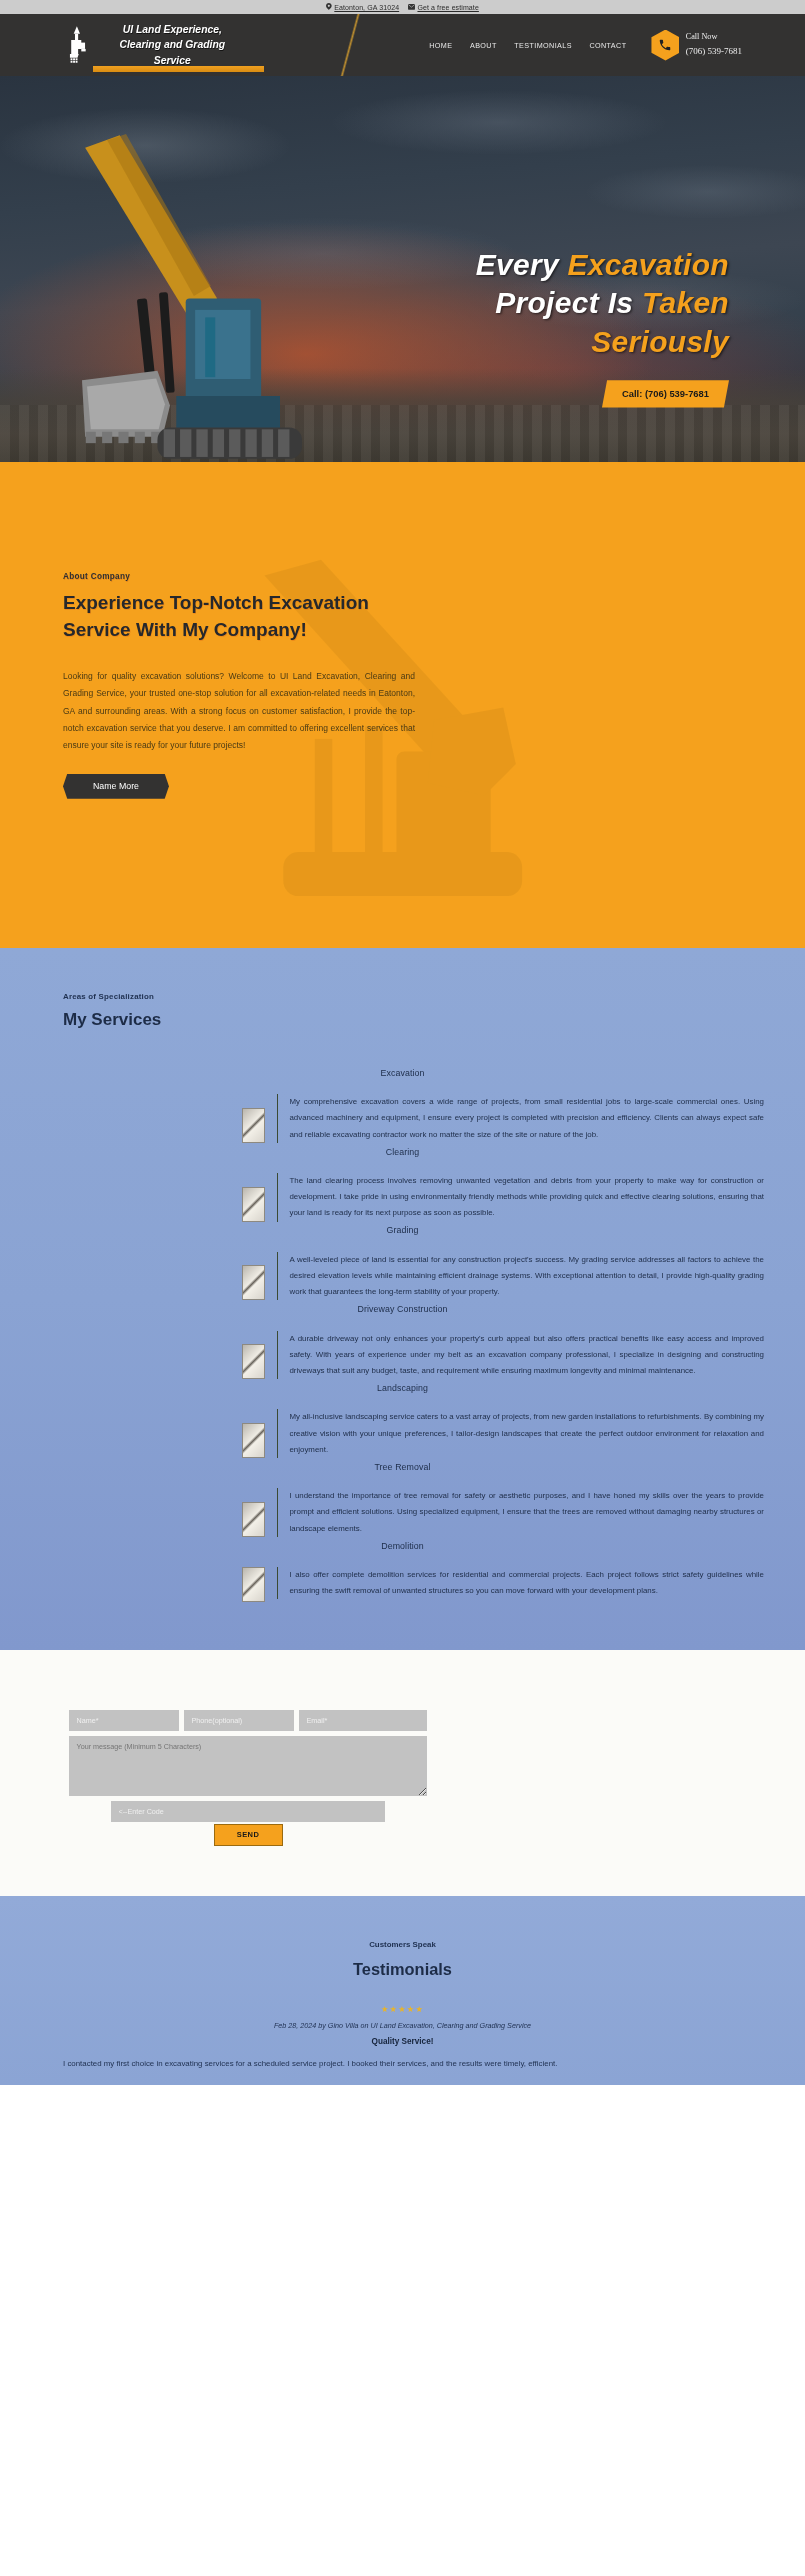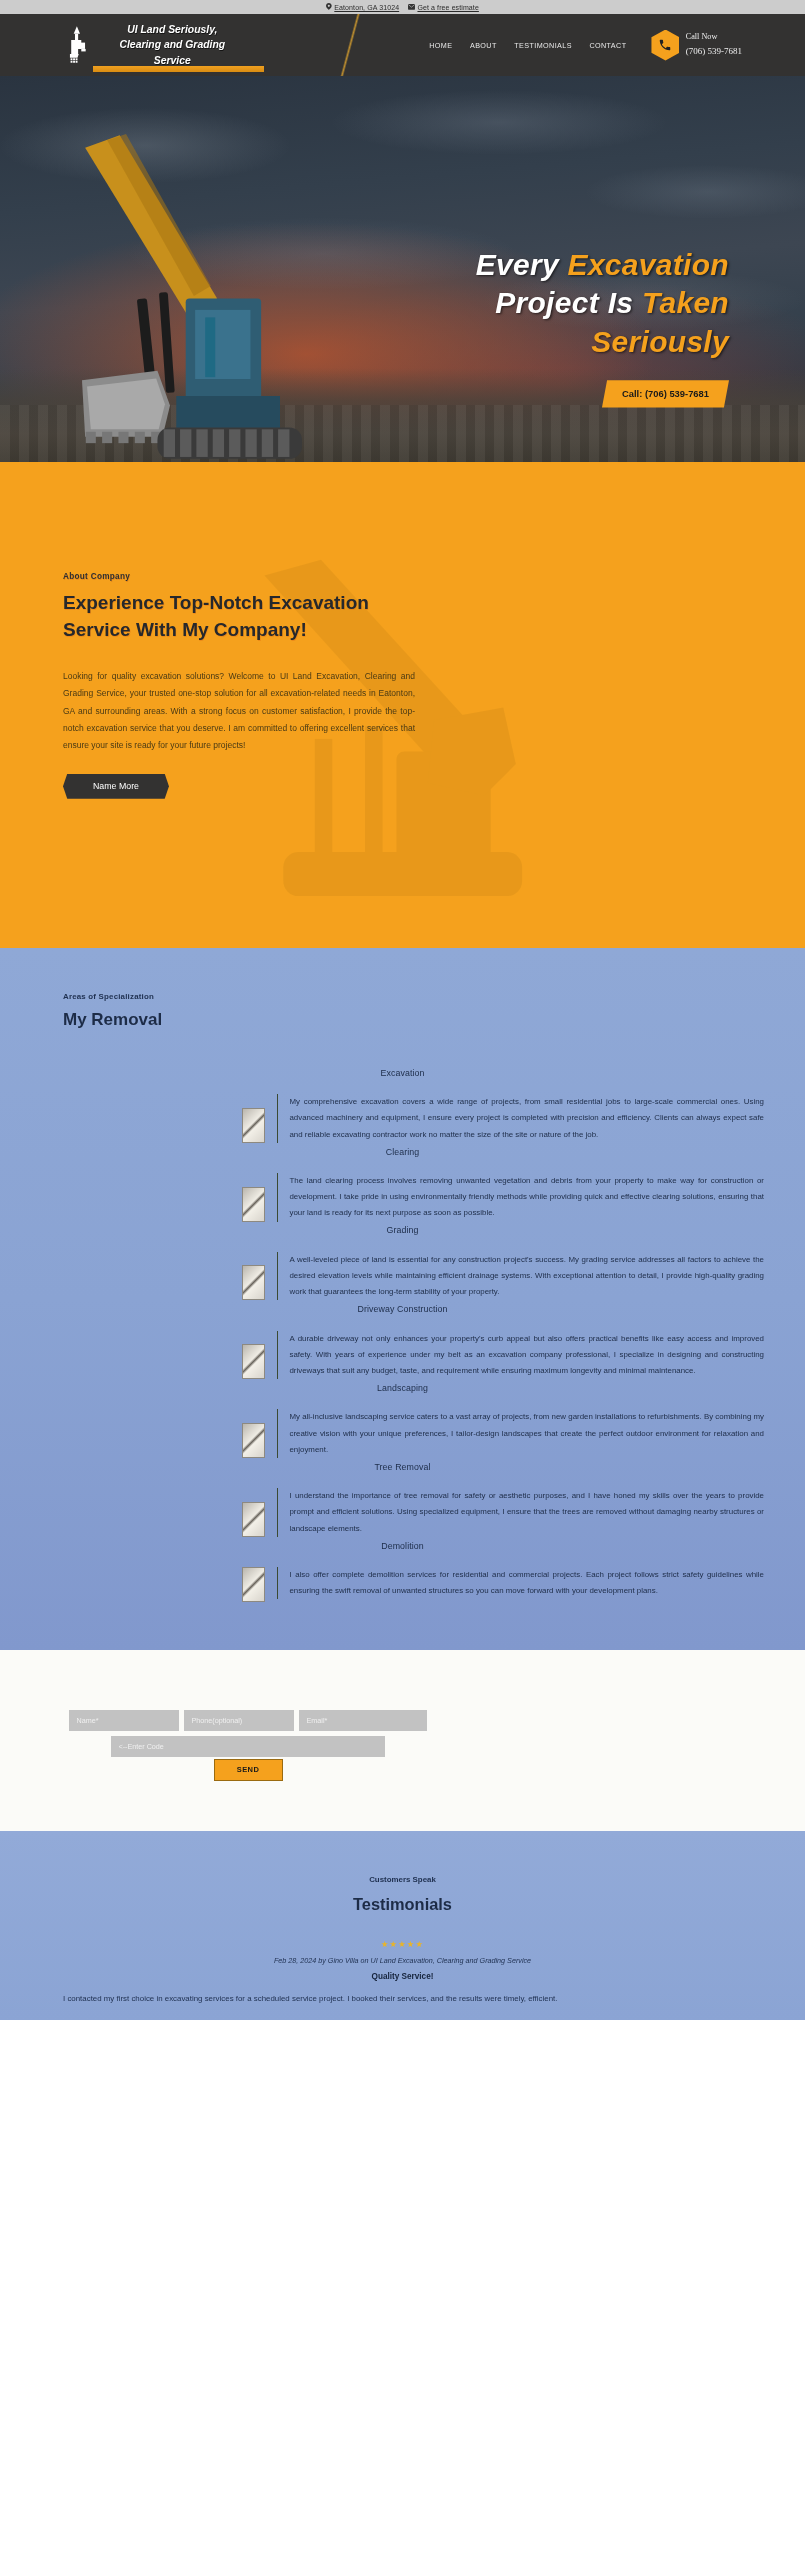--- a/index.html
+++ b/index.html
@@ -332,21 +332,21 @@
             <rect x="16" y="53" width="3" height="3"></rect>
           <rect x="20" y="53" width="3" height="3"></rect>
             <rect x="12" y="57" width="3" height="3"></rect>
           <rect x="16" y="57" width="3" height="3"></rect>
             <rect x="20" y="57" width="3" height="3"></rect>
         </g>
         <rect x="29" y="38" width="7" height="4" fill="#fff"></rect>
       </svg>
     </div>
     <div class="brand-text">
-      <div>UI Land Seriously,</div>
+      <div>UI Land Experience,</div>
       <div>Clearing and Grading</div>
       <div>Service</div>
     </div>
   </div>
 
   <nav class="nav">
     <a href="#">HOME</a>
     <a href="#">ABOUT</a>
     <a href="#">TESTIMONIALS</a>
     <a href="#">CONTACT</a>
@@ -440,21 +440,21 @@
   <div class="about-inner">
     <div class="about-eyebrow">About Company</div>
     <h2 class="about-title">Experience Top-Notch Excavation Service With My Company!</h2>
     <p class="about-body">Looking for quality excavation solutions? Welcome to UI Land Excavation, Clearing and Grading Service, your trusted one-stop solution for all excavation-related needs in Eatonton, GA and surrounding areas. With a strong focus on customer satisfaction, I provide the top-notch excavation service that you deserve. I am committed to offering excellent services that ensure your site is ready for your future projects!</p>
     <a class="read-more" href="#">Name More</a>
   </div>
 </section>
 
 <section class="services">
   <div class="svc-eyebrow">Areas of Specialization</div>
-  <h2 class="svc-title">My Removal</h2>
+  <h2 class="svc-title">My Services</h2>
 
   <div class="svc-item">
     <div class="svc-name">Excavation</div>
     <div class="svc-row">
       <div class="svc-thumb"></div>
       <div class="svc-text">My comprehensive excavation covers a wide range of projects, from small residential jobs to large-scale commercial ones. Using advanced machinery and equipment, I ensure every project is completed with precision and efficiency. Clients can always expect safe and reliable excavating contractor work no matter the size of the site or nature of the job.</div>
     </div>
   </div>
 
   <div class="svc-item">
@@ -506,20 +506,21 @@
   </div>
 </section>
 
 <section class="contact">
   <div class="form-wrap">
     <div class="form-row">
       <input class="fld fld-name" type="text" placeholder="Name*" style="">
       <input class="fld fld-phone" type="text" placeholder="Phone(optional)" style="">
       <input class="fld fld-email" type="text" placeholder="Email*" style="">
     </div>
+    <textarea class="fld-msg" placeholder="Your message (Minimum 5 Characters)" style=""></textarea>
     <div class="code-row">
       <input class="fld fld-code" type="text" placeholder="&lt;--Enter Code" style="">
     </div>
     <div class="send-row">
       <button class="send-btn">SEND</button>
     </div>
   </div>
 </section>
 
 <section class="testimonials">

